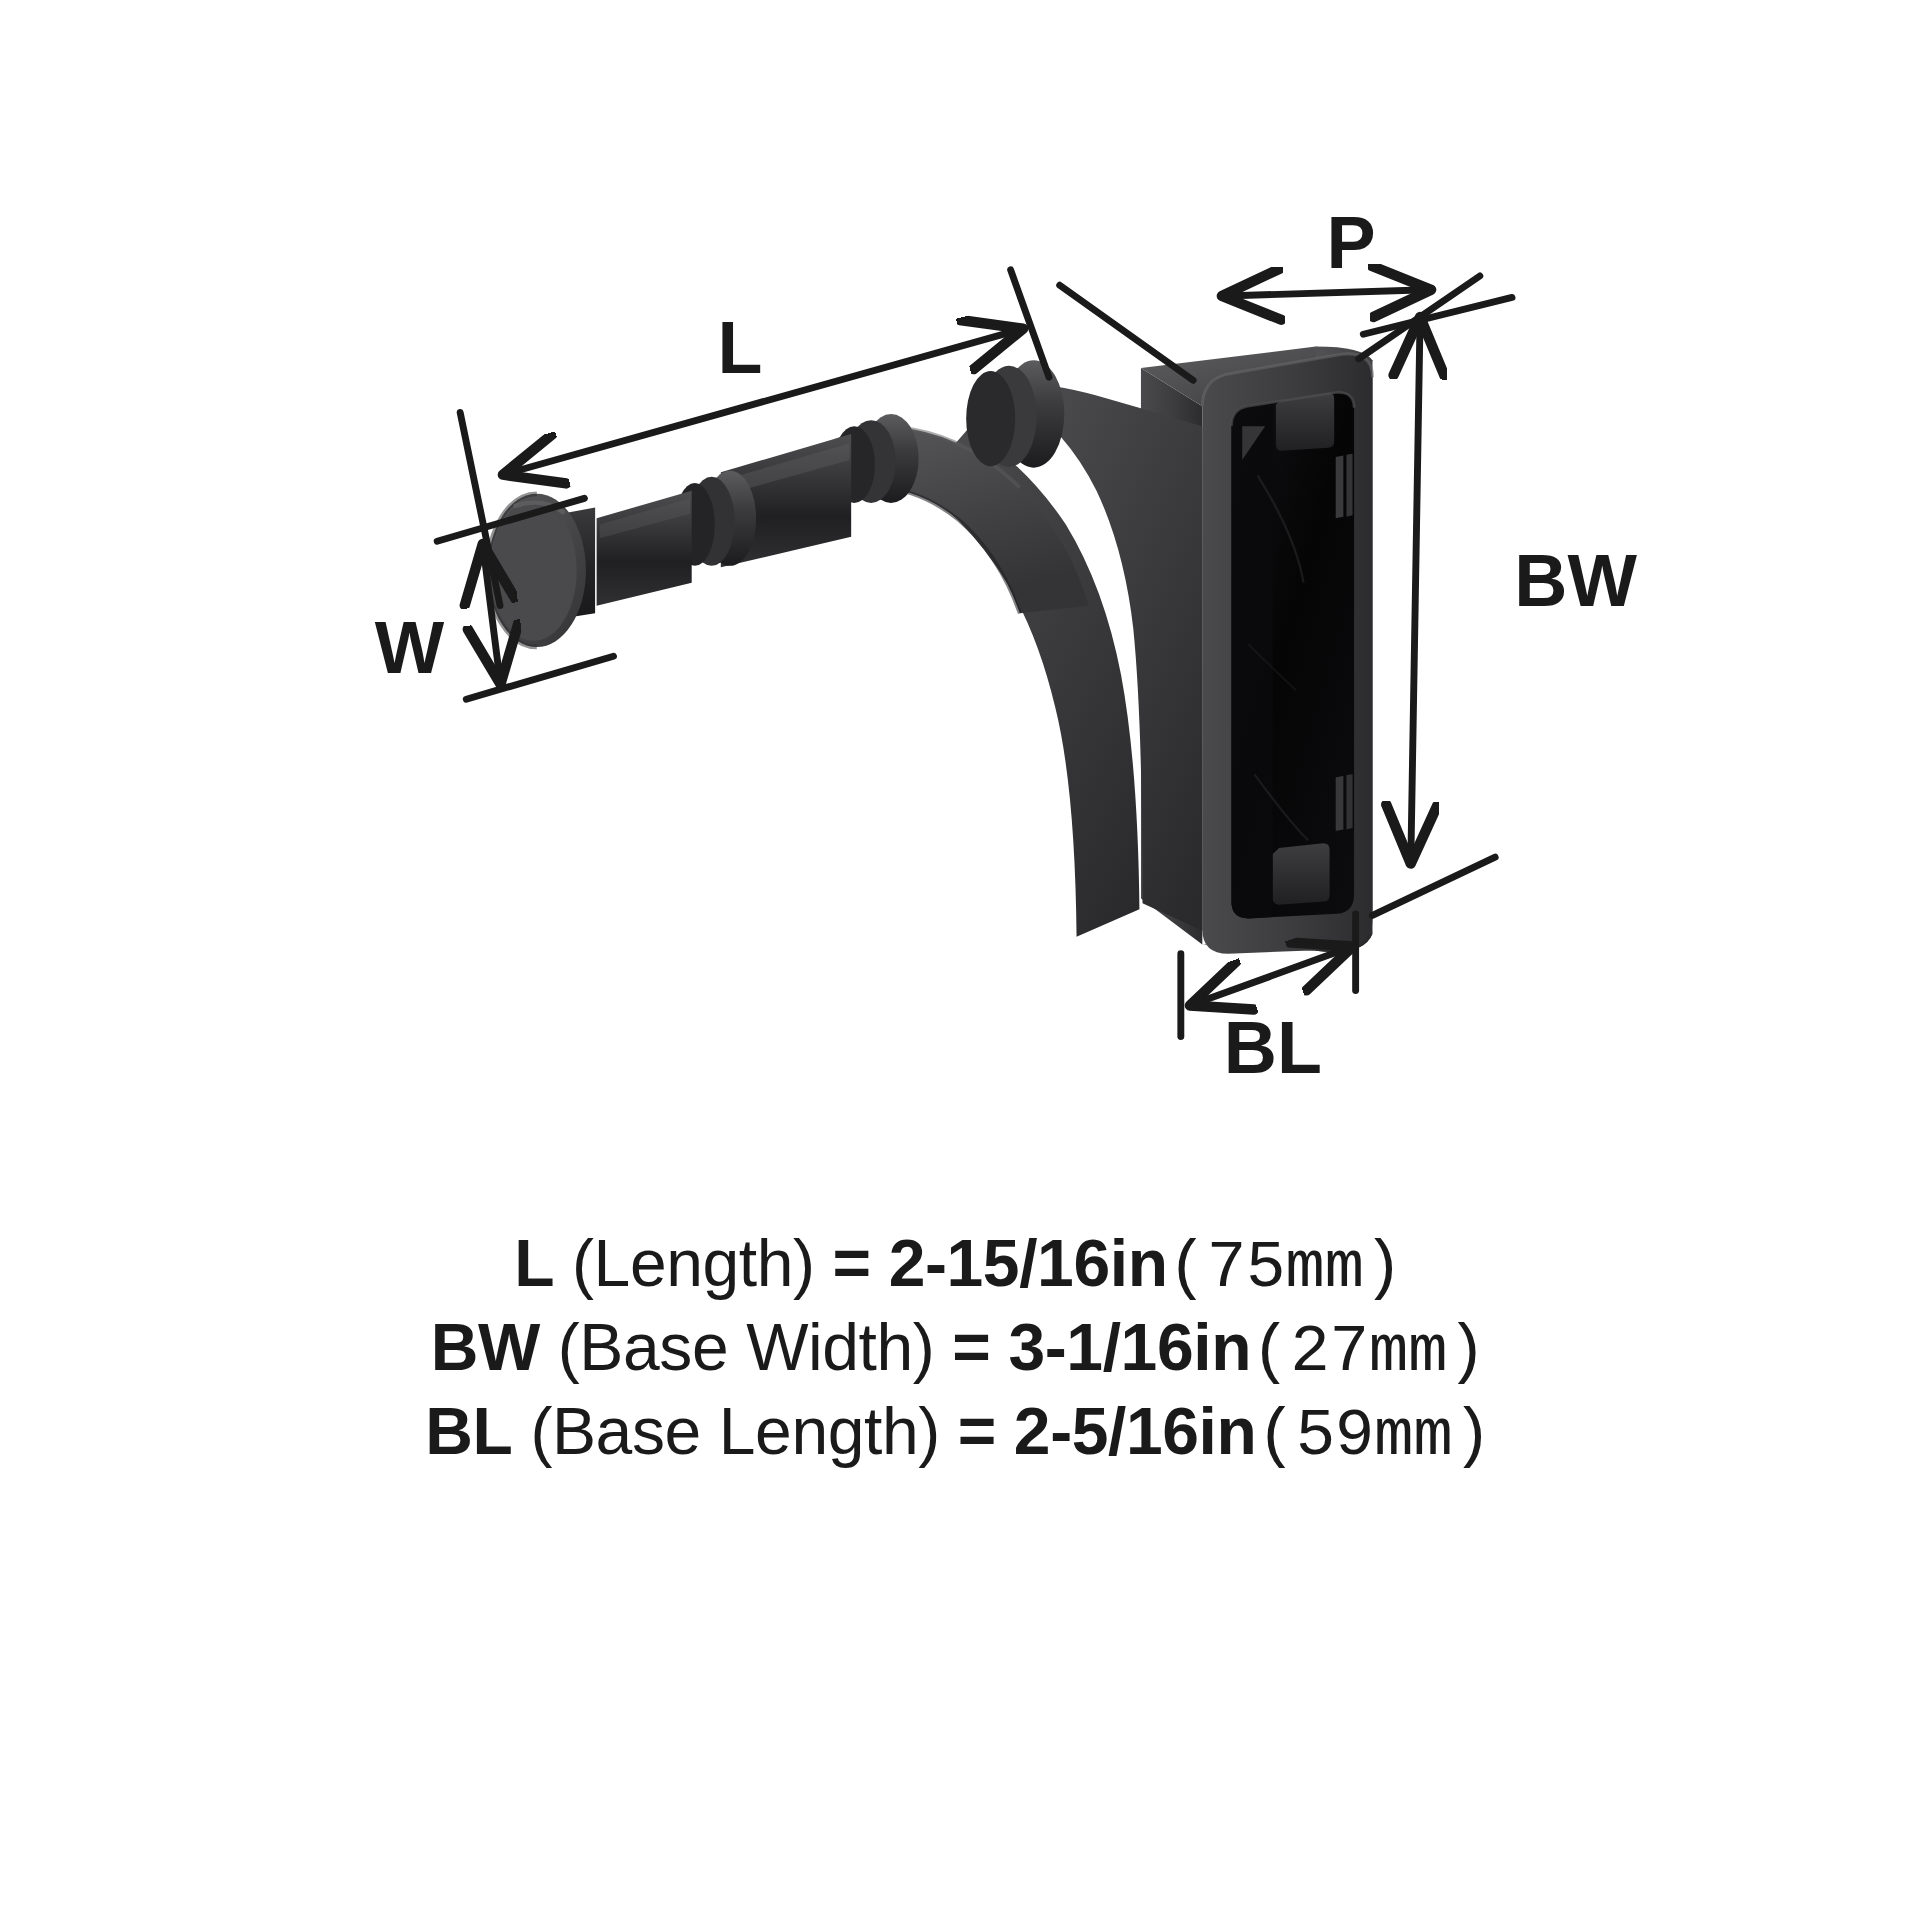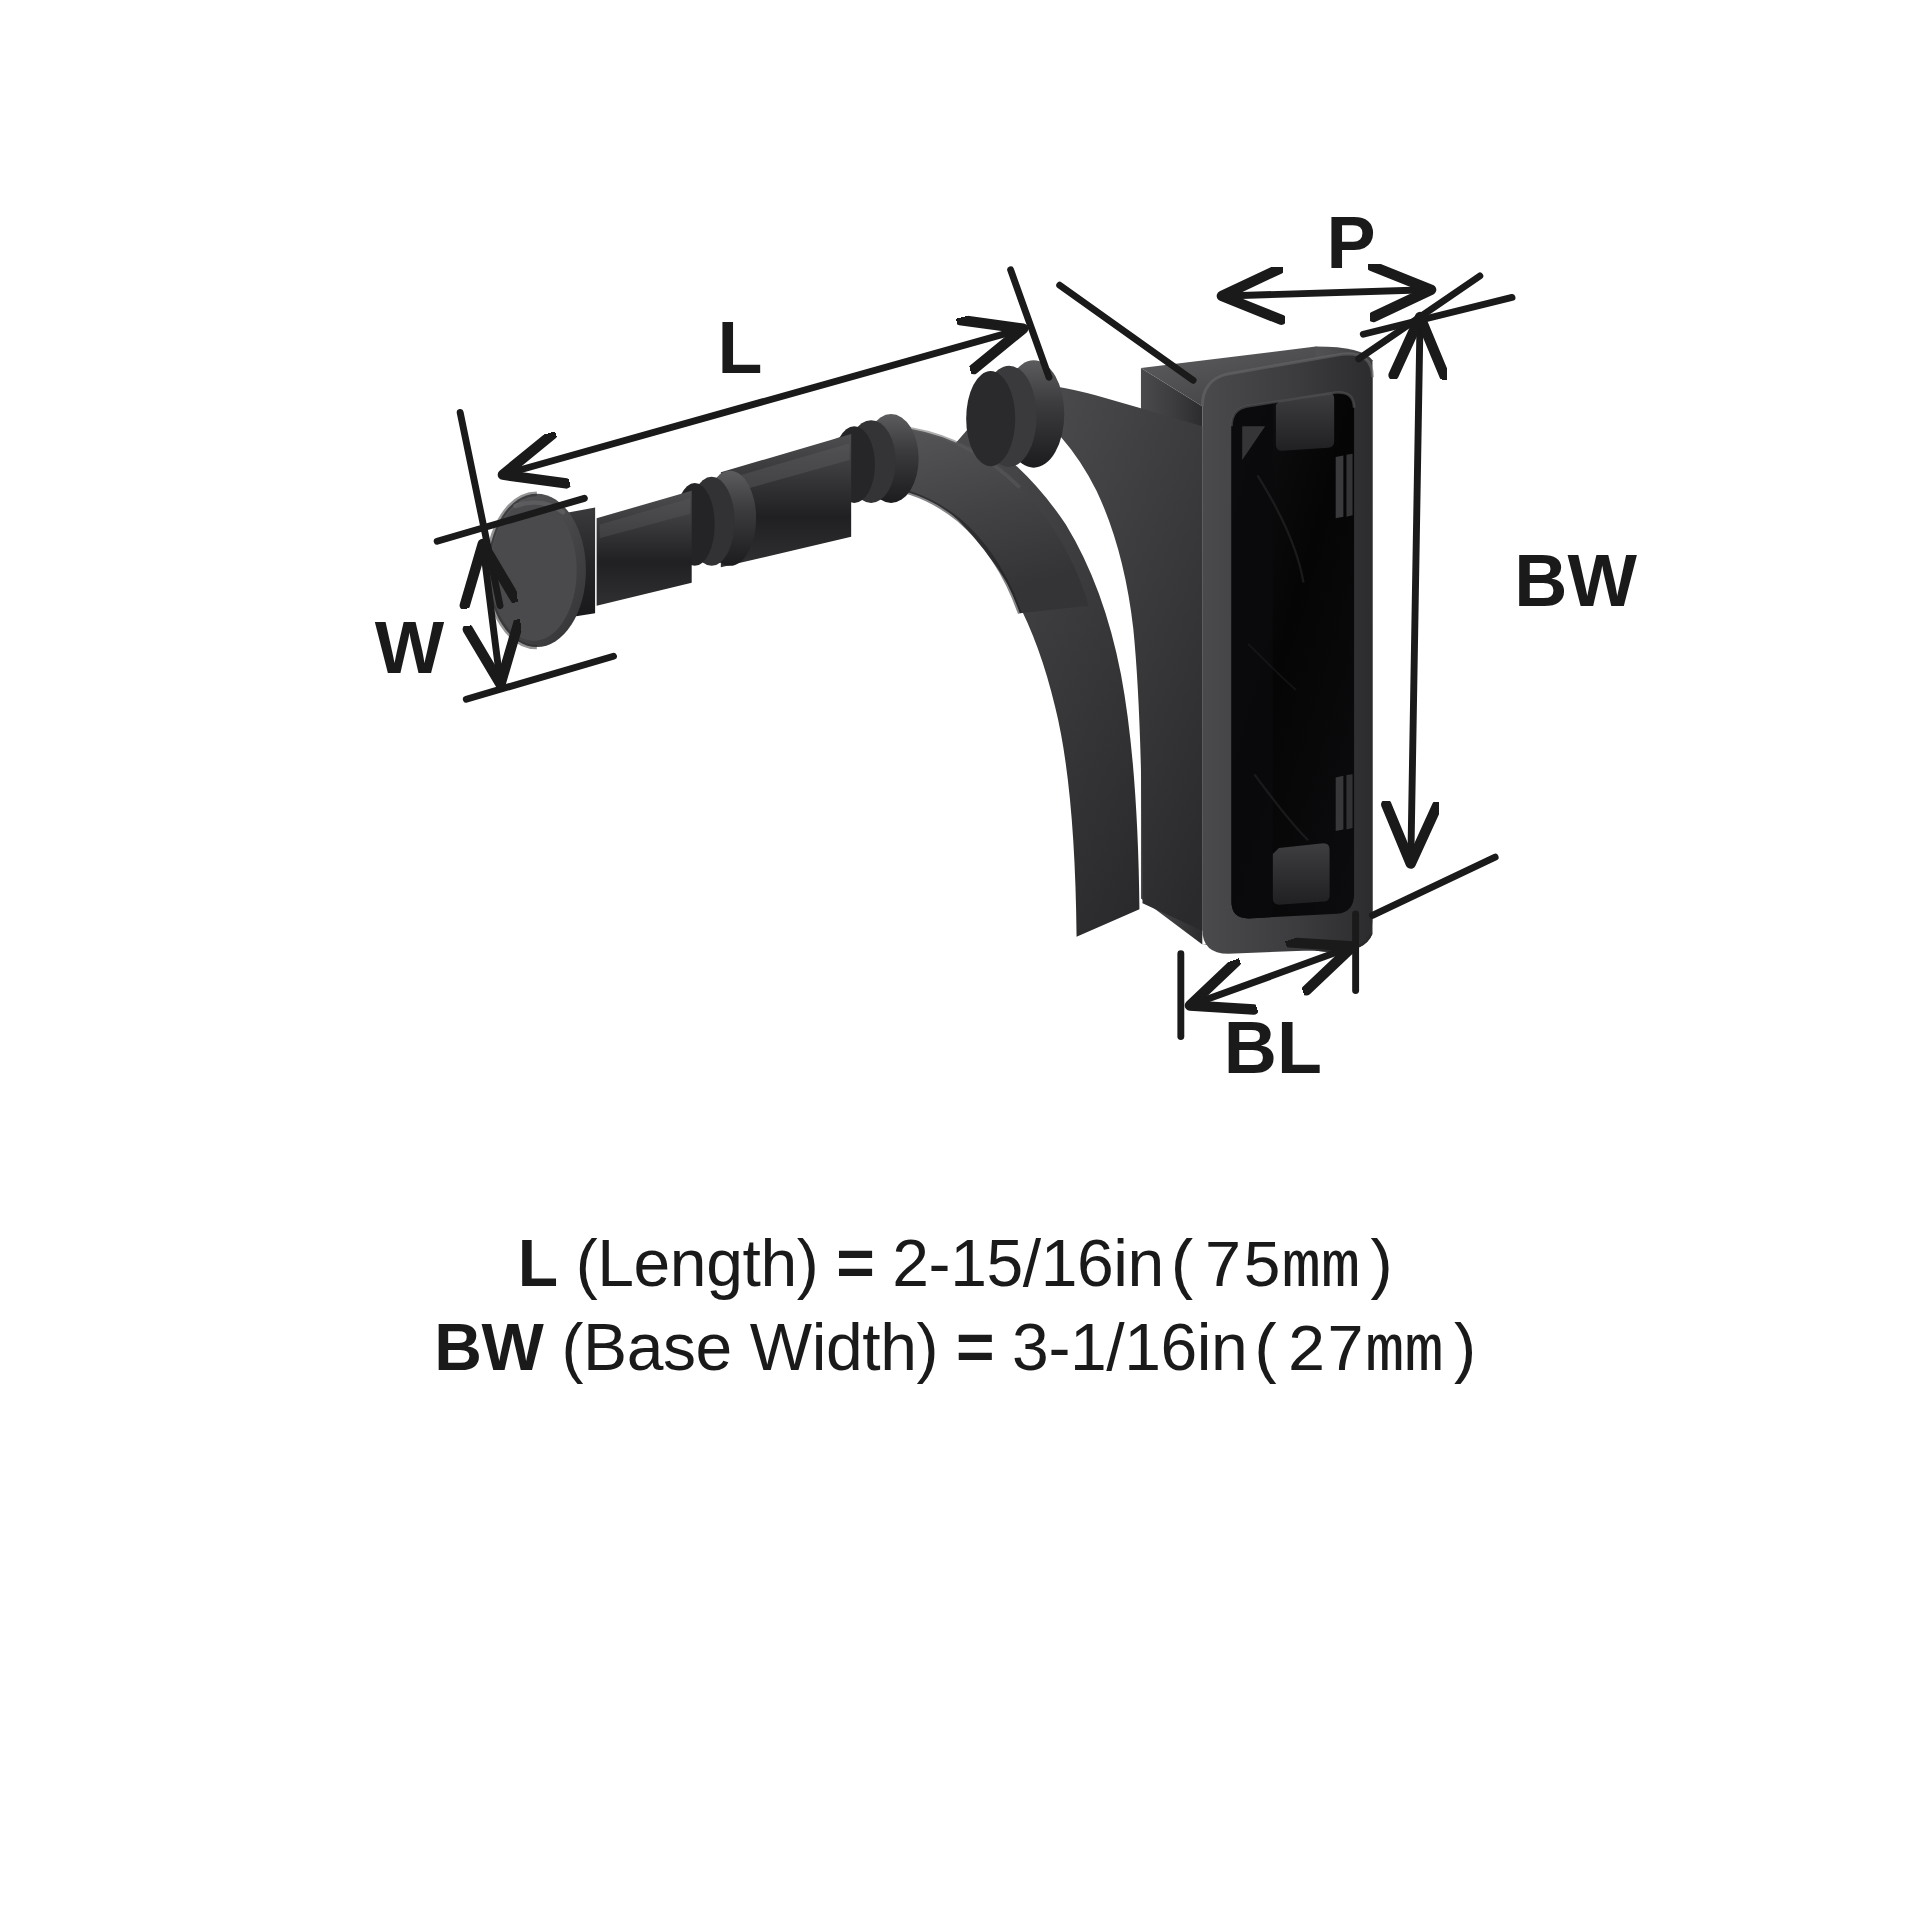--- a/index.html
+++ b/index.html
@@ -48,21 +48,21 @@
     text-align: center;
     font-size: 66px;
     line-height: 79px;
     letter-spacing: -0.4px;
     white-space: nowrap;
     color: #1a1a1a;
   }
   .code { font-weight: bold; }
   .desc { font-weight: normal; text-align: right; }
   .eq   { font-weight: bold; }
-  .val  { font-weight: normal; }
+  .val  { font-weight: bold; }
   .metric { font-weight: normal; font-family: Liberation Mono, monospace; }
 </style>
 </head>
 <body>
 
 <div id="stage">
 
   <div id="product-figure">
     <svg viewBox="0 0 2500 1500" xmlns="http://www.w3.org/2000/svg">
       <defs>
@@ -313,16 +313,19 @@
     <div class="legend-line">
       <span class="code">L</span><span class="desc"> (Length)</span><span class="eq"> = </span><span class="val">2-15/16in</span><span class="metric">(75mm)</span>
     </div>
 
 
 
     <div class="legend-line">
       <span class="code">BW</span><span class="desc"> (Base Width)</span><span class="eq"> = </span><span class="val">3-1/16in</span><span class="metric">(27mm)</span>
     </div>
 
+    <div class="legend-line">
+      <span class="code">BL</span><span class="desc"> (Base Length)</span><span class="eq"> = </span><span class="val">2-5/16in</span><span class="metric">(59mm)</span>
+    </div>
 
   </div>
 </div>
 
 
 </body></html>

